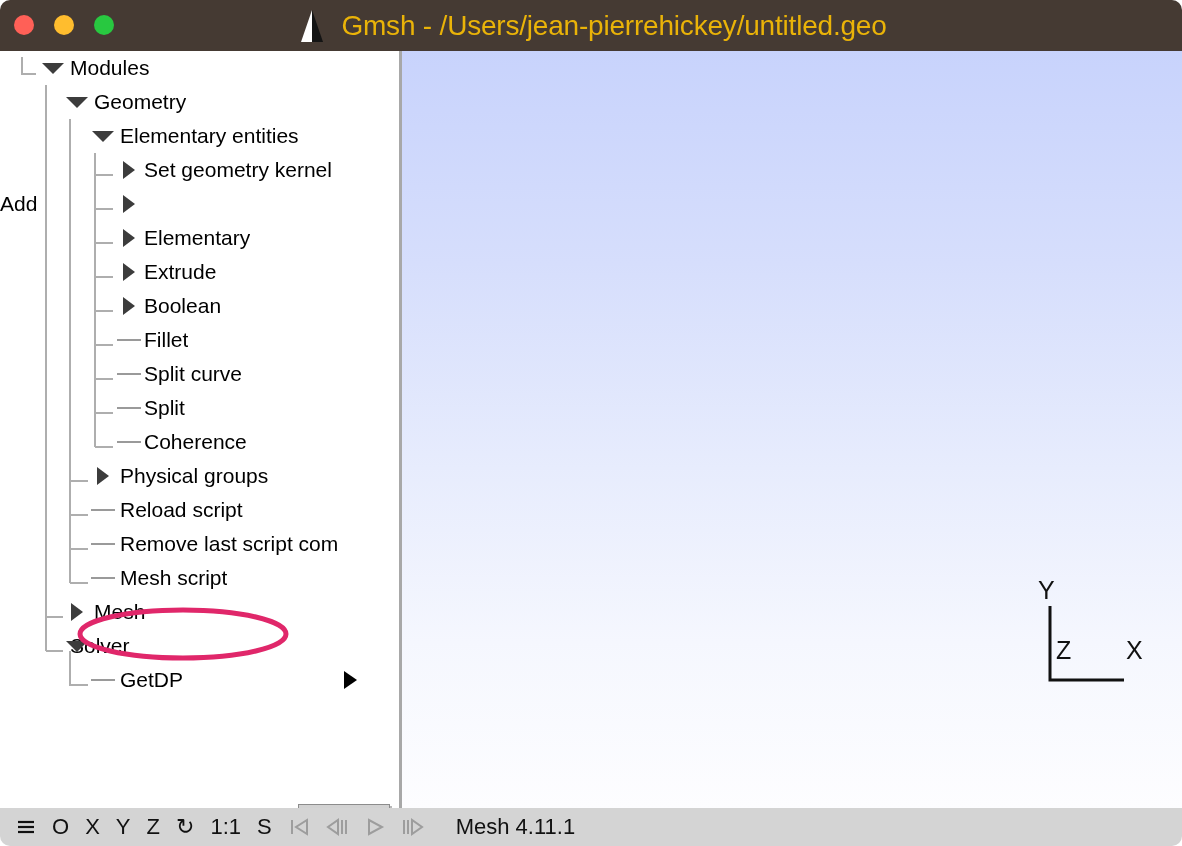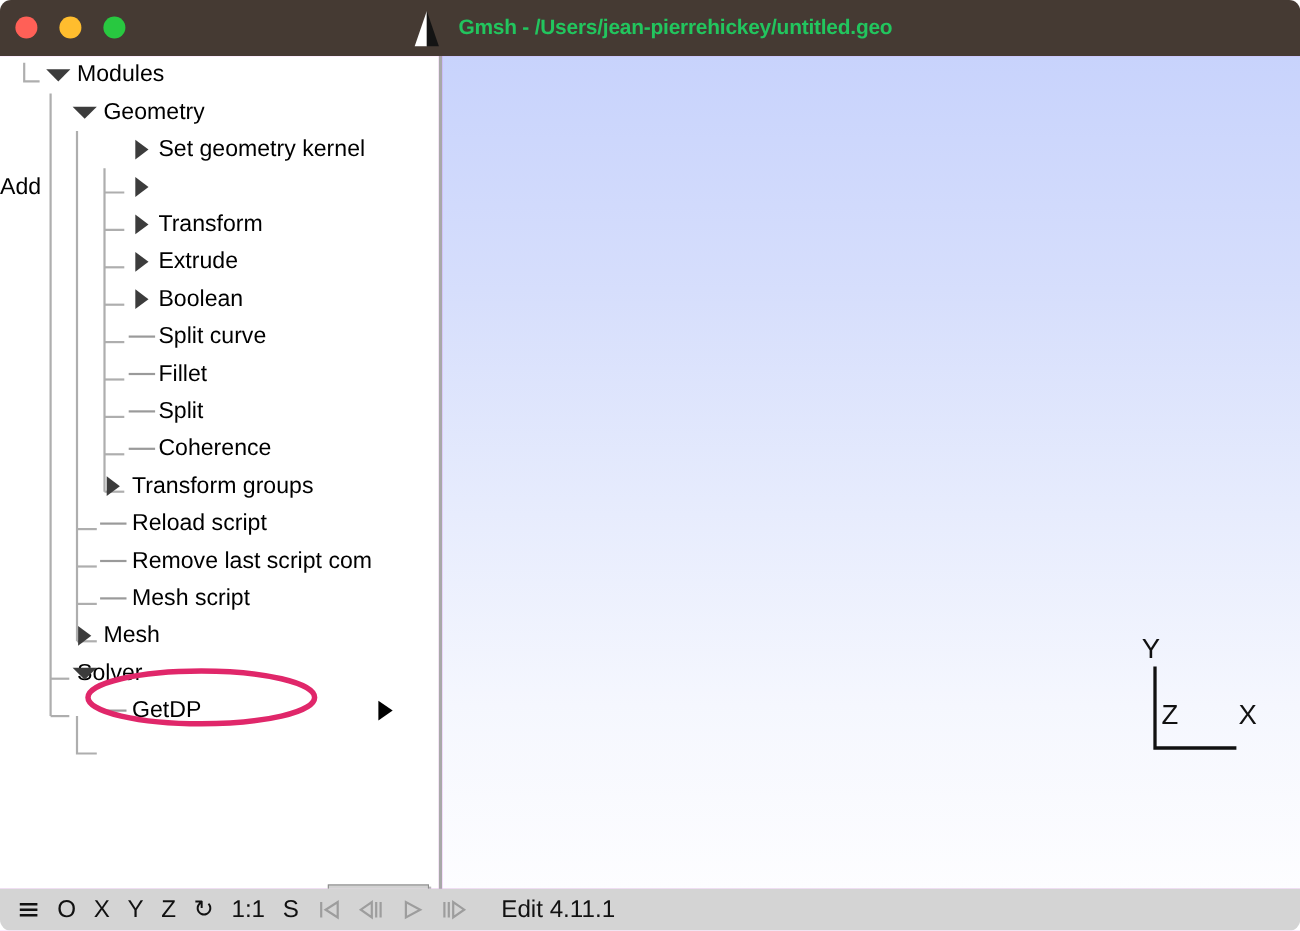--- a/index.html
+++ b/index.html
@@ -23,21 +23,21 @@
   .light.red    { background:#FF6057; }
   .light.yellow { background:#FFBD2E; }
   .light.green  { background:#28C840; }
 
   .title-center {
     position:absolute; left:0; top:0; width:1182px; height:51px;
     display:flex; align-items:center; justify-content:center; gap:12px;
   }
   .app-logo { width:34px; height:36px; display:block; }
   .title-text {
-    font-size:19px; font-weight:bold; color:#22c55e;
+    font-size:28px; font-weight:normal; color:#eab308;
     letter-spacing:-0.2px; white-space:nowrap;
   }
 
   
   .body-area {
     position:absolute; left:0; top:51px; width:1182px; height:757px;
     background:#d946ef;
   }
   .sidebar {
     position:absolute; left:0; top:0; width:399px; height:757px;
@@ -186,78 +186,84 @@
             </div>
             <div class="row-label" style="margin-left: 70px;">Modules</div>
           </div>
           <div class="row">
             <div class="glyph" style="left: 60px;">
               <div class="tri-down"></div>
             </div>
             <div class="row-label" style="margin-left: 94px; text-align: right;">Geometry</div>
           </div>
           <div class="row">
+            <div class="glyph" style="left: 86px;">
+              <div class="tri-down"></div>
+            </div>
+            <div class="row-label" style="margin-left: 120px;">Elementary entities</div>
+          </div>
+          <div class="row">
             <div class="glyph" style="left: 112px;">
               <div class="tri-right"></div>
             </div>
             <div class="row-label" style="margin-left: 144px;">Set geometry kernel</div>
           </div>
           <div class="row">
             <div class="glyph" style="left: 112px;">
               <div class="tri-right"></div>
             </div>
             <div class="row-label" style="">Add</div>
           </div>
           <div class="row">
             <div class="glyph" style="left: 112px;">
               <div class="tri-right"></div>
             </div>
-            <div class="row-label" style="margin-left: 144px;">Transform</div>
+            <div class="row-label" style="margin-left: 144px;">Elementary</div>
           </div>
           <div class="row">
             <div class="glyph" style="left: 112px;">
               <div class="tri-right"></div>
             </div>
             <div class="row-label" style="margin-left: 144px;">Extrude</div>
           </div>
           <div class="row">
             <div class="glyph" style="left: 112px;">
               <div class="tri-right"></div>
             </div>
             <div class="row-label" style="margin-left: 144px;">Boolean</div>
           </div>
           <div class="row">
             <div class="glyph" style="left: 112px;">
               <div class="leaf-dash"></div>
             </div>
+            <div class="row-label" style="margin-left: 144px;">Fillet</div>
+          </div>
+          <div class="row">
+            <div class="glyph" style="left: 112px;">
+              <div class="leaf-dash"></div>
+            </div>
             <div class="row-label" style="margin-left: 144px;">Split curve</div>
           </div>
           <div class="row">
             <div class="glyph" style="left: 112px;">
               <div class="leaf-dash"></div>
             </div>
-            <div class="row-label" style="margin-left: 144px;">Fillet</div>
-          </div>
-          <div class="row">
-            <div class="glyph" style="left: 112px;">
-              <div class="leaf-dash"></div>
-            </div>
             <div class="row-label" style="margin-left: 144px;">Split</div>
           </div>
           <div class="row">
             <div class="glyph" style="left: 112px;">
               <div class="leaf-dash"></div>
             </div>
             <div class="row-label" style="margin-left: 144px;">Coherence</div>
           </div>
           <div class="row">
             <div class="glyph" style="left: 86px;">
               <div class="tri-right"></div>
             </div>
-            <div class="row-label" style="margin-left: 120px;">Transform groups</div>
+            <div class="row-label" style="margin-left: 120px;">Physical groups</div>
           </div>
           <div class="row">
             <div class="glyph" style="left: 86px;">
               <div class="leaf-dash"></div>
             </div>
             <div class="row-label" style="margin-left: 120px;">Reload script</div>
           </div>
           <div class="row">
             <div class="glyph" style="left: 86px;">
               <div class="leaf-dash"></div>
@@ -358,15 +364,15 @@
     <div class="sb-icon sb-dim">
       <svg width="24" height="22" viewBox="0 0 24 22">
           <g fill="none" stroke="#9D9D9D" stroke-width="2">
         <line x1="3" y1="4" x2="3" y2="18"></line>
             <line x1="7" y1="4" x2="7" y2="18"></line>
             <polygon points="11,4 11,18 21,11"></polygon>
       </g>
         </svg>
     </div>
 
-    <div class="sb-version">Edit 4.11.1</div>
+    <div class="sb-version">Mesh 4.11.1</div>
   </div>
 </div>
 
 </body></html>

